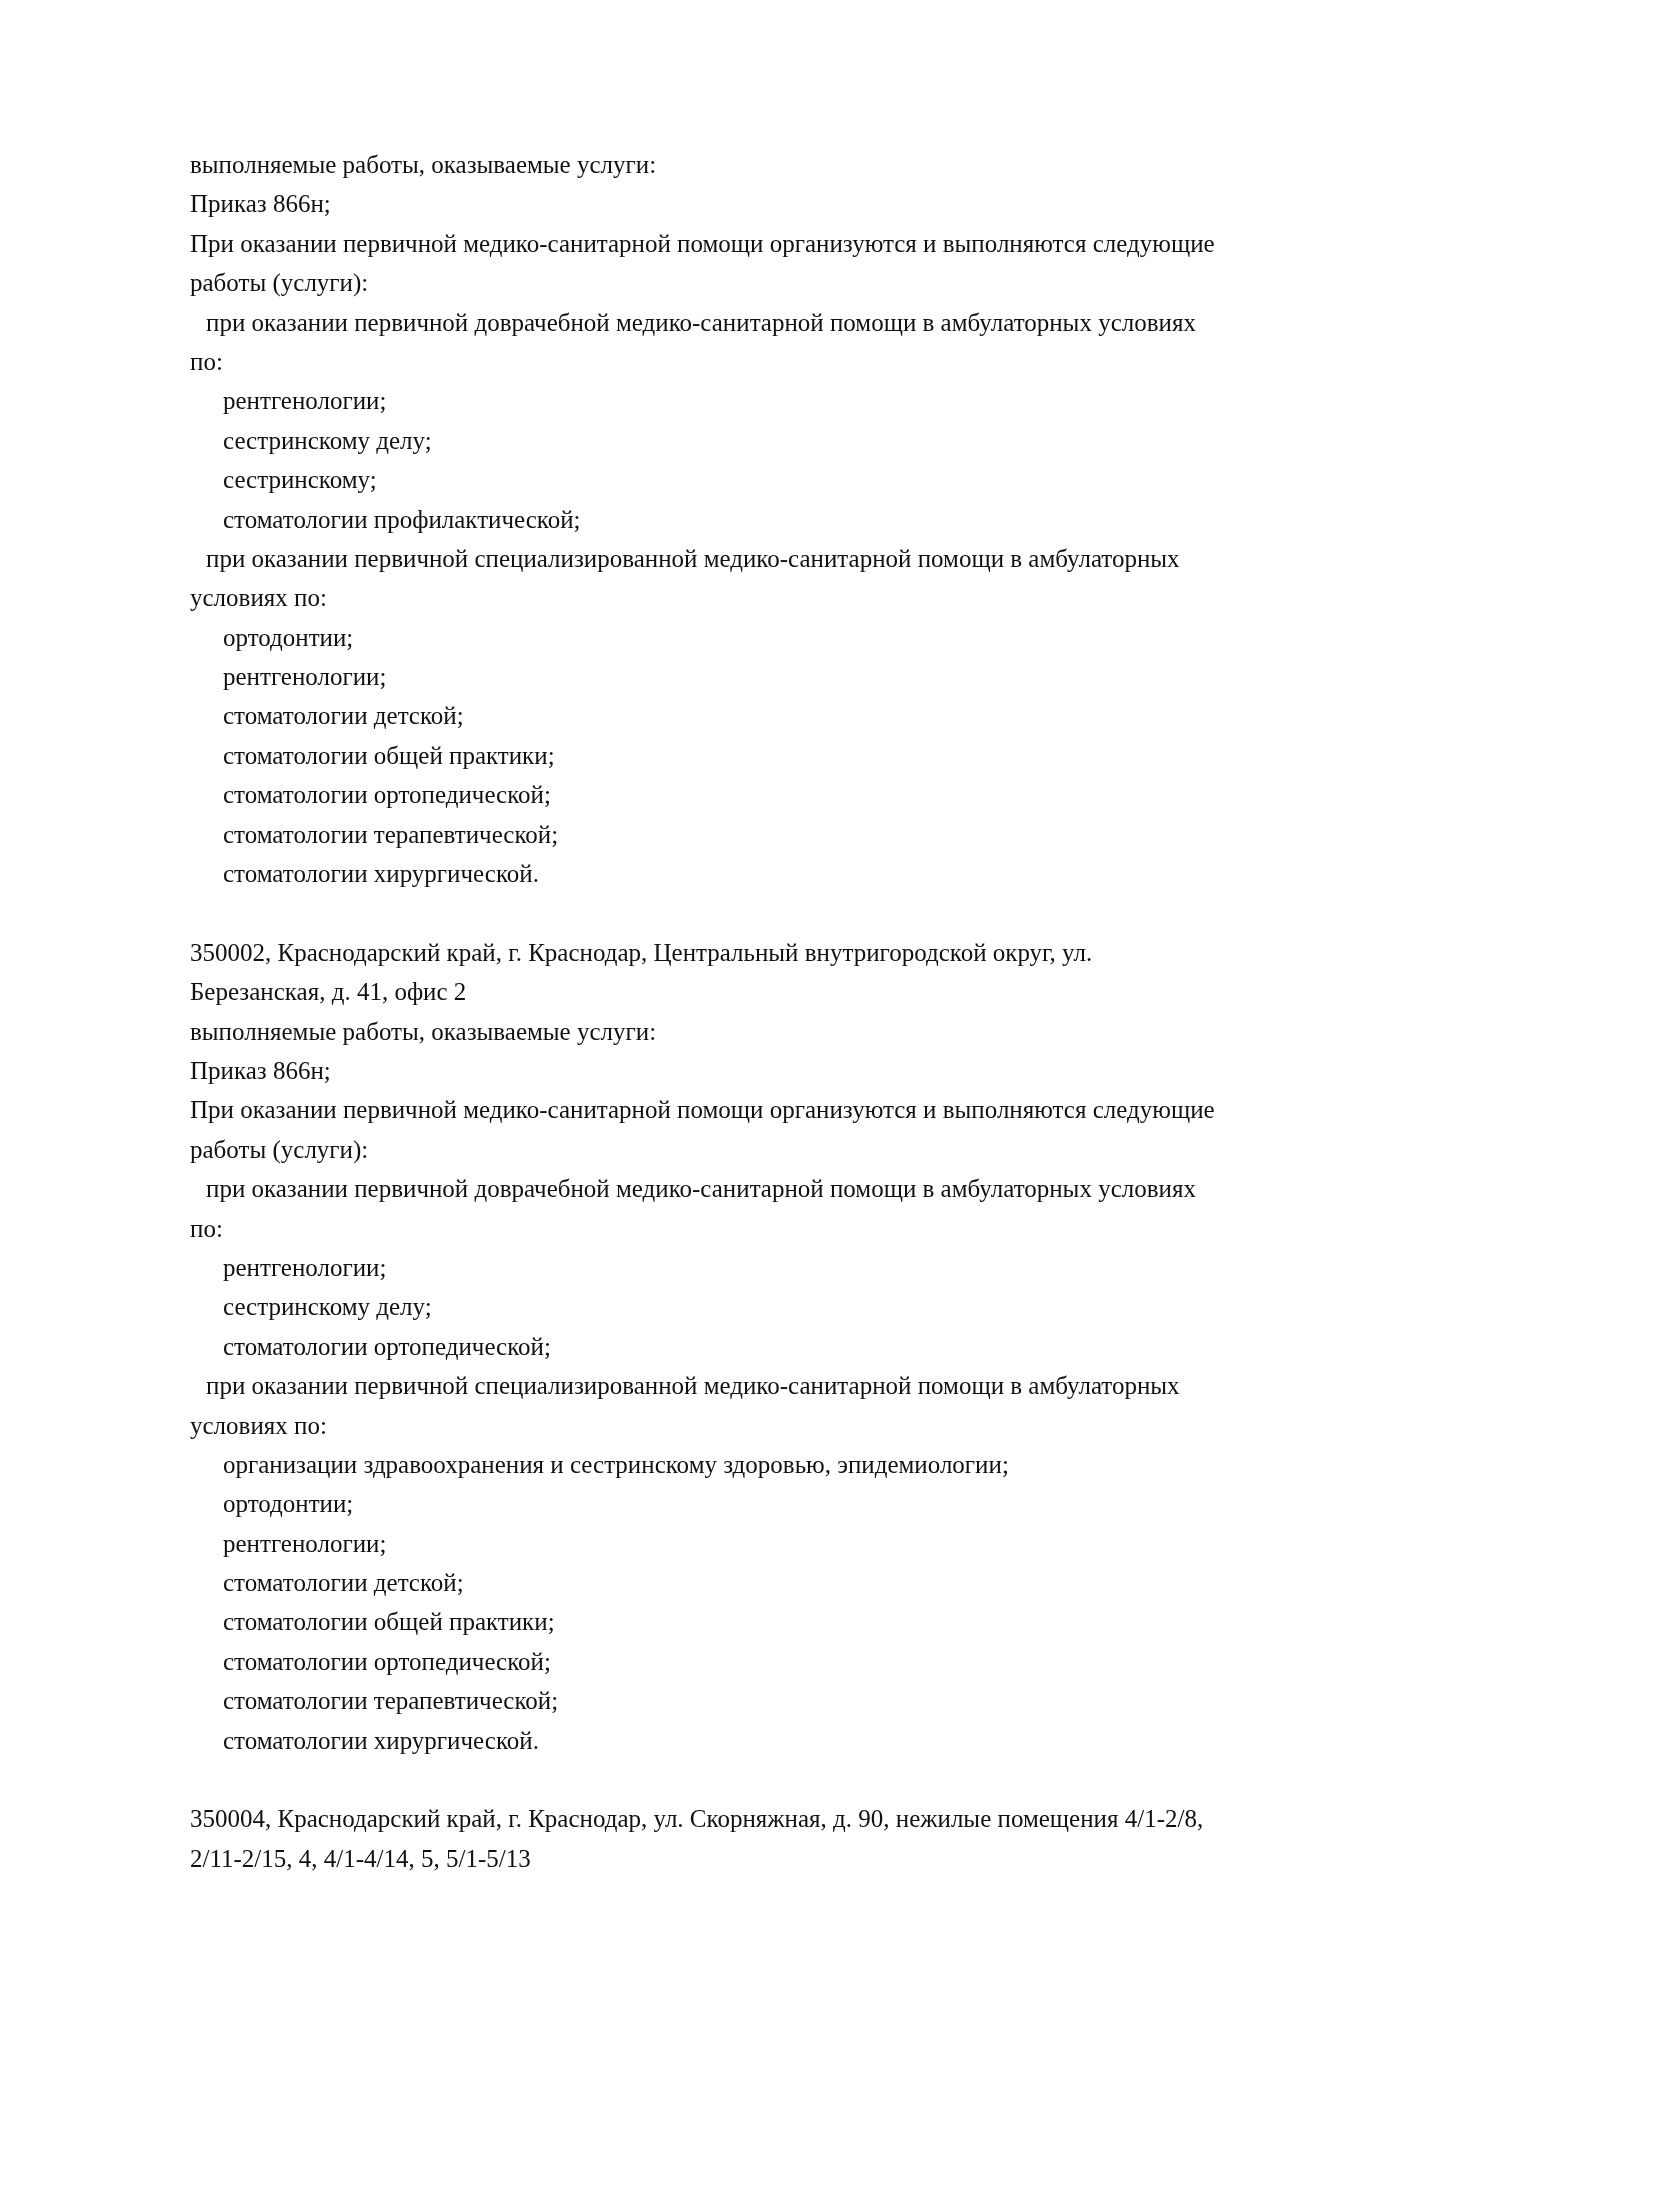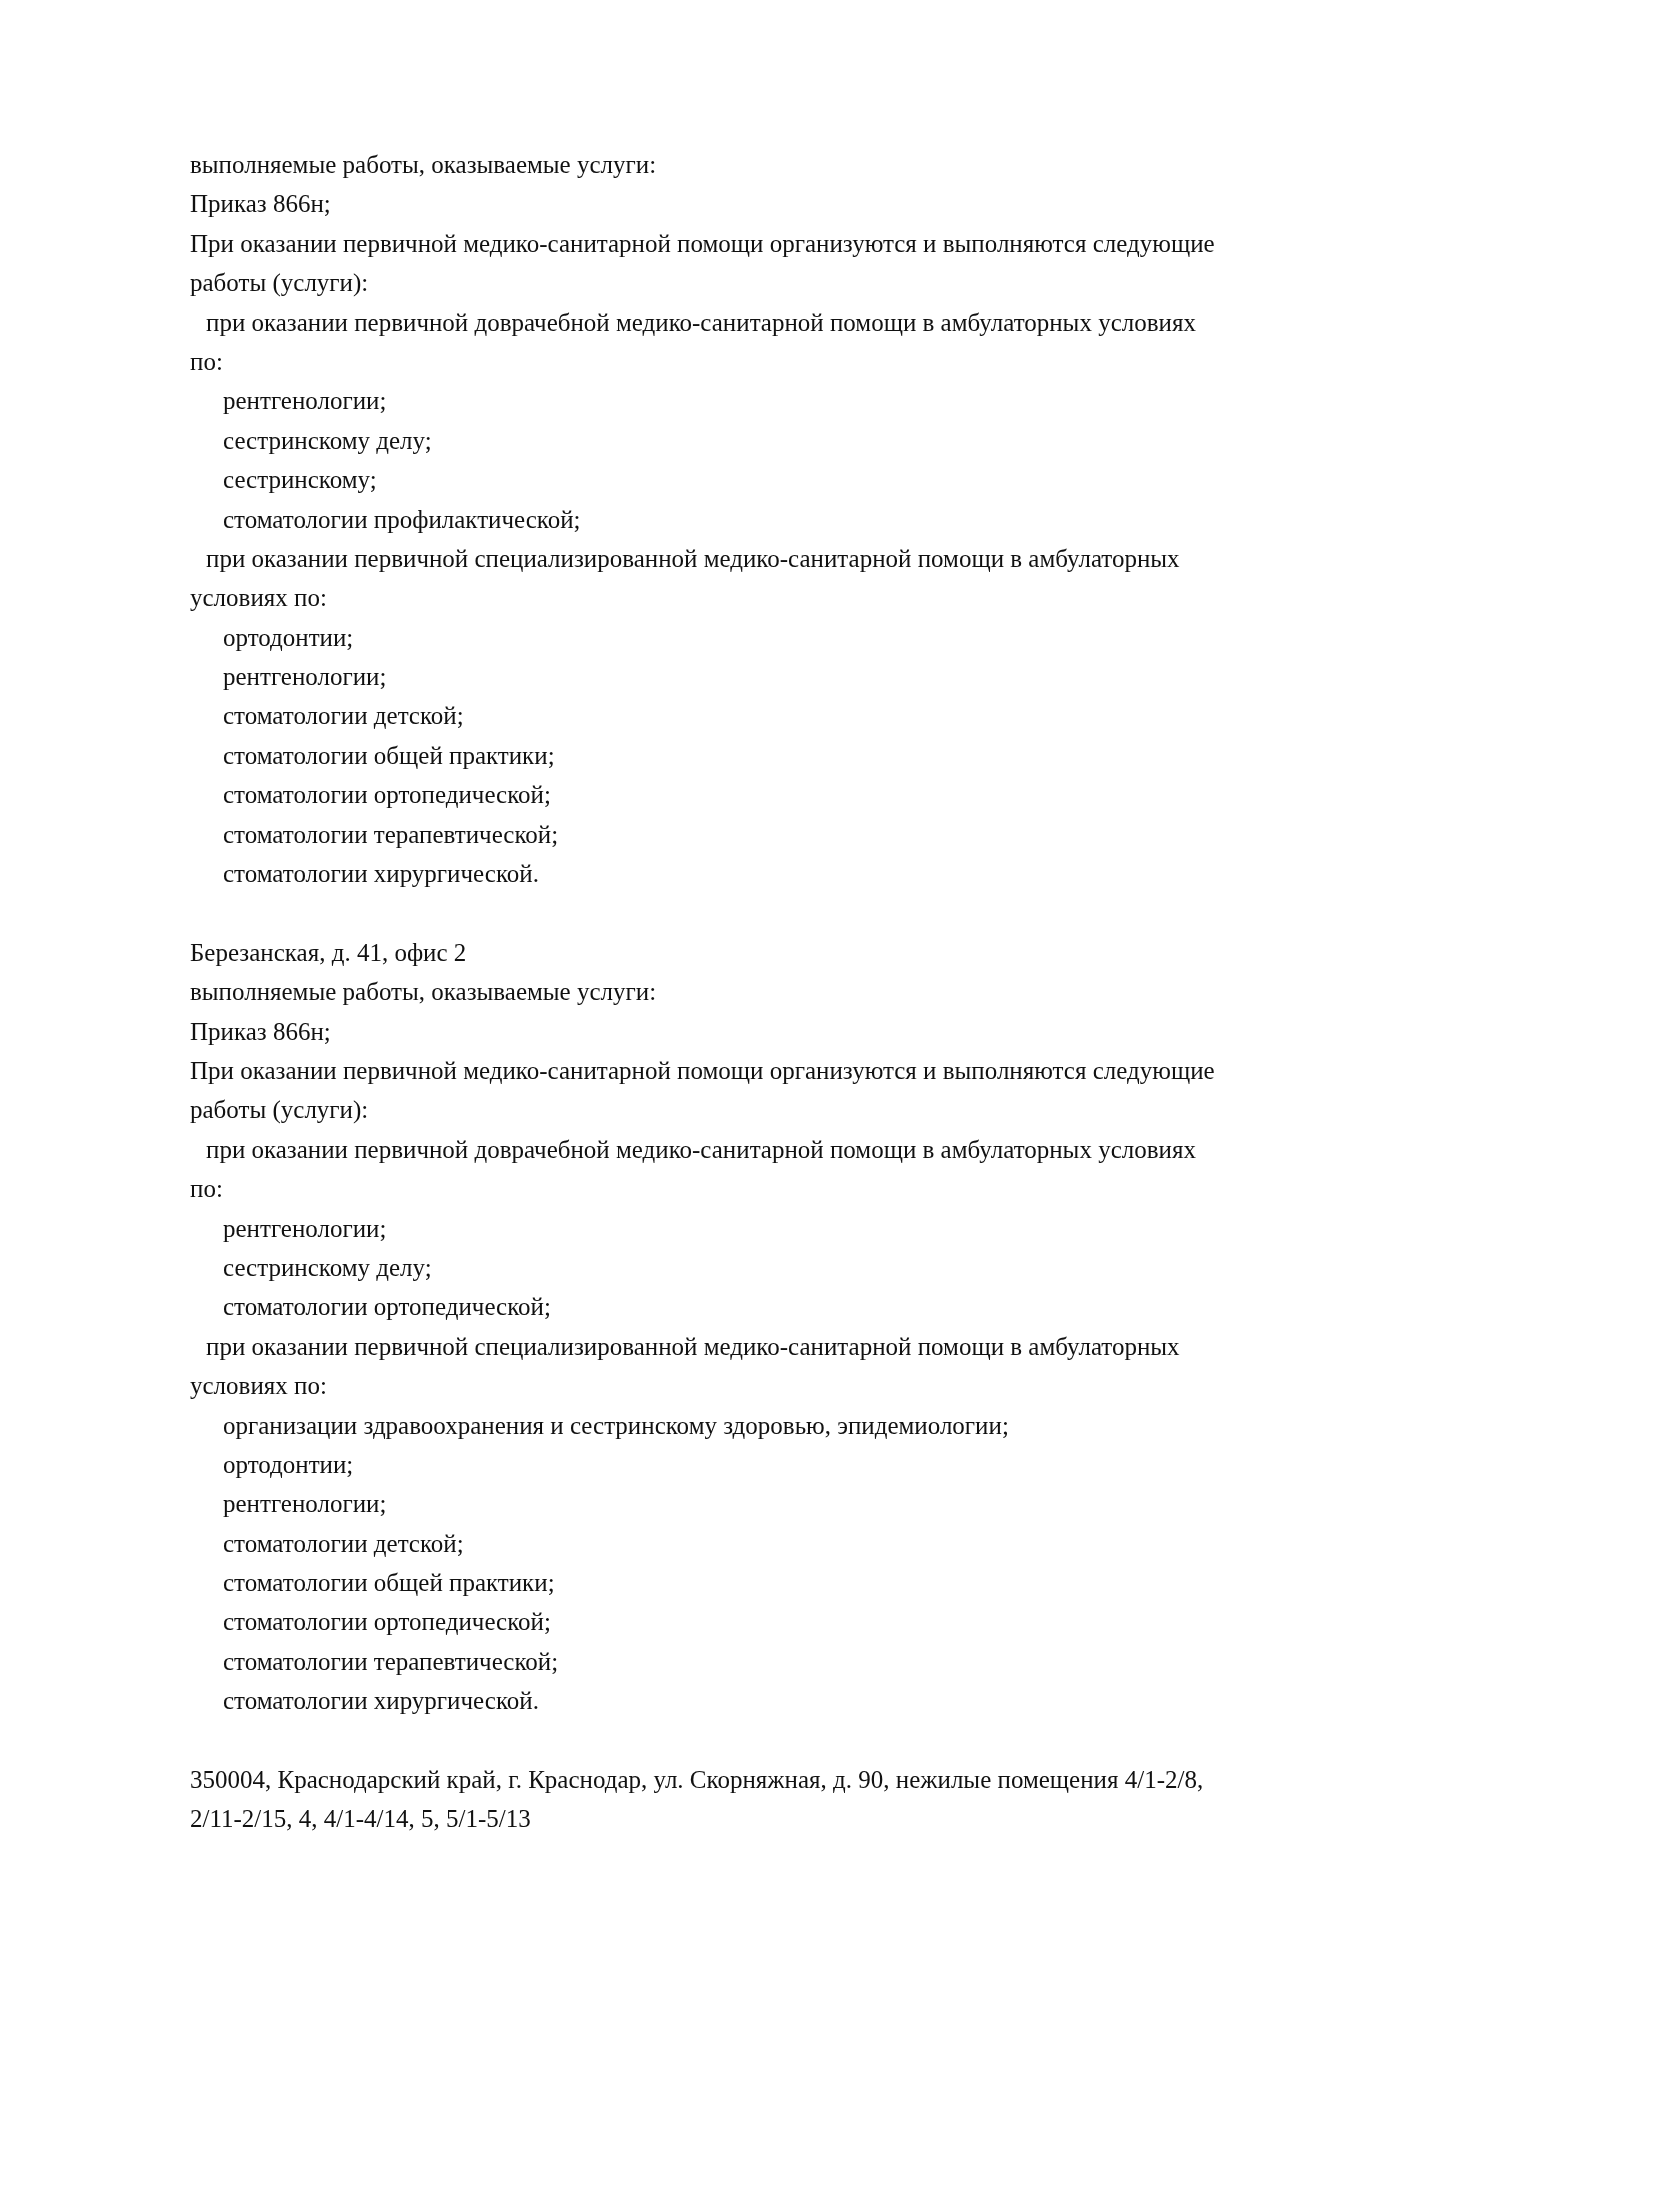--- a/index.html
+++ b/index.html
@@ -31,20 +31,21 @@
     <span class="line ind1">при оказании первичной специализированной медико-санитарной помощи в амбулаторных</span>
     <span class="line">условиях по:</span>
     <span class="line ind2">ортодонтии;</span>
     <span class="line ind2">рентгенологии;</span>
     <span class="line ind2">стоматологии детской;</span>
     <span class="line ind2">стоматологии общей практики;</span>
     <span class="line ind2">стоматологии ортопедической;</span>
     <span class="line ind2">стоматологии терапевтической;</span>
     <span class="line ind2">стоматологии хирургической.</span>
     <div class="gap"></div>
+    <span class="line">350002, Краснодарский край, г. Краснодар, Центральный внутригородской округ, ул.</span>
     <span class="line">Березанская, д. 41, офис 2</span>
     <span class="line">выполняемые работы, оказываемые услуги:</span>
     <span class="line">Приказ 866н;</span>
     <span class="line">При оказании первичной медико-санитарной помощи организуются и выполняются следующие</span>
     <span class="line">работы (услуги):</span>
     <span class="line ind1">при оказании первичной доврачебной медико-санитарной помощи в амбулаторных условиях</span>
     <span class="line">по:</span>
     <span class="line ind2">рентгенологии;</span>
     <span class="line ind2">сестринскому делу;</span>
     <span class="line ind2">стоматологии ортопедической;</span>

